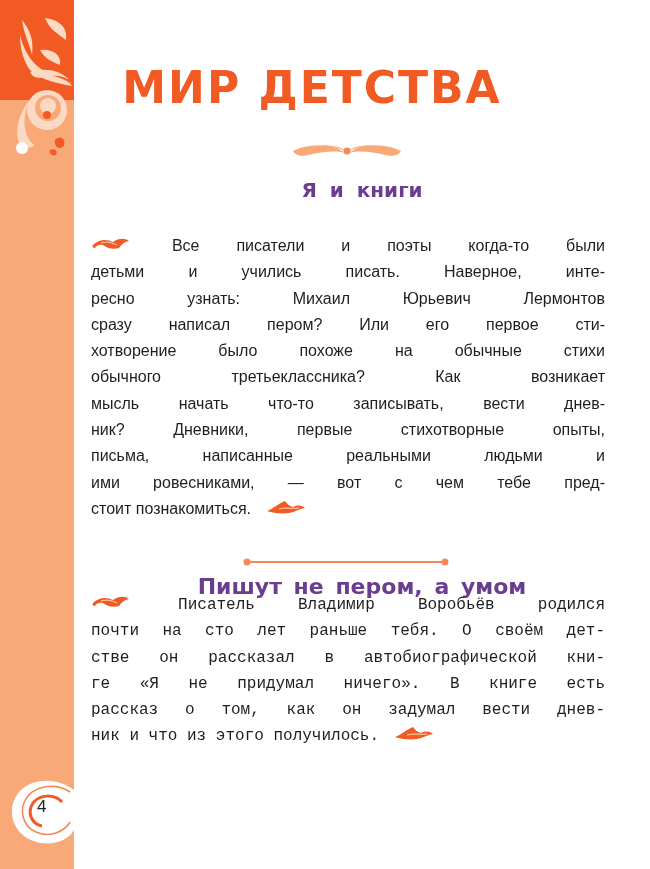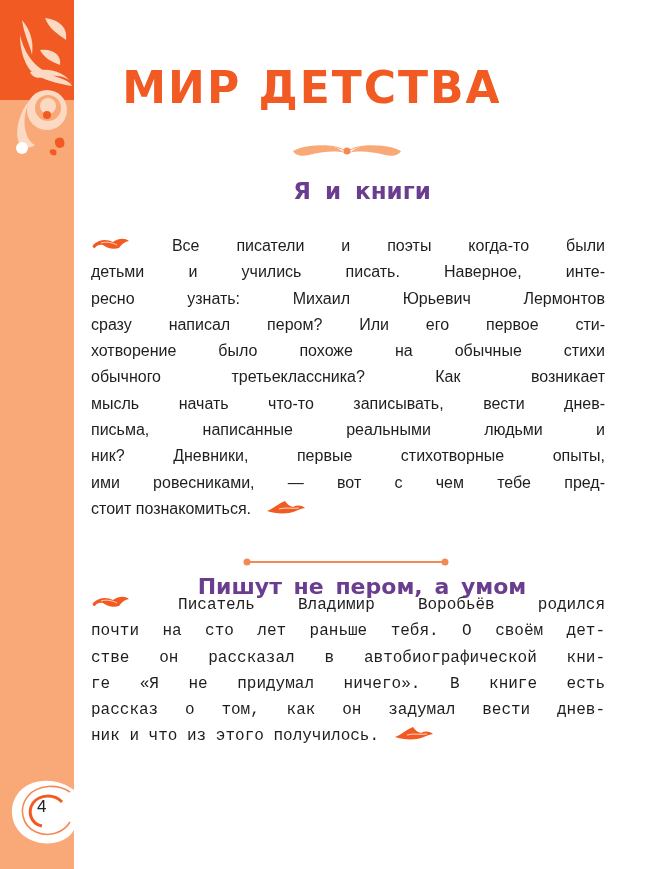--- a/index.html
+++ b/index.html
@@ -5,21 +5,21 @@
   html, body { margin:0; padding:0; }
   body { width:650px; height:869px; position:relative; background:#ffffff; overflow:hidden; font-family:"Liberation Sans", sans-serif; }
   .sidebar { position:absolute; left:0; top:0; width:74px; height:869px; background:#f9a878; }
   .sidebar-top { position:absolute; left:0; top:0; width:74px; height:100px; background:#f15a22; }
   .ornament-top { position:absolute; left:0; top:0; width:74px; height:170px; }
   .page-num-badge { position:absolute; left:0; top:770px; width:80px; height:80px; }
   .page-num { position:absolute; left:37px; top:797px; font-size:17px; color:#222; font-family:"Liberation Sans", sans-serif; }
   .title { position:absolute; left:74px; width:476px; top:62px; text-align:center; font-size:44px; font-weight:bold; color:#f15a22; letter-spacing:2px; font-family:"DejaVu Sans", sans-serif; }
   .ornament-mid { position:absolute; left:291px; top:140px; width:112px; height:22px; }
   .h2 { position:absolute; left:74px; width:576px; text-align:center; font-weight:bold; color:#6b3d8f; font-family:"DejaVu Sans", sans-serif; }
-  .h2.a { top:178px; font-size:23px; word-spacing:6px; }
+  .h2.a { top:178px; font-size:20px; word-spacing:6px; }
   .h2.b { top:574px; font-size:22px; word-spacing:4px; }
   .para { position:absolute; left:91px; width:514px; font-size:16px; line-height:26.3px; color:#1e1e1e; text-align:justify; text-align-last:left; font-family:"Liberation Sans", sans-serif; }
   .para.p1 { top:233px; }
   .para.p2 { top:592px;font-family:Liberation Mono, monospace; }
   .line { display:block; text-align:justify; text-align-last:justify; white-space:nowrap; height:26.3px; }
   .line.last { text-align-last:left; }
   .bullet { display:inline-block; width:44px; height:16px; vertical-align:-1px; }
   .endmark { display:inline-block; width:44px; height:16px; vertical-align:-1px; margin-left:14px; }
   .divider { position:absolute; left:243px; top:557px; width:206px; height:10px; }
 </style>
@@ -67,22 +67,22 @@
   <span class="line"><svg class="bullet" viewBox="0 0 44 16">
         <path d="M2 9 C8 3 16 3 22 6 C28 2 34 2 38 5 C33 6 30 9 28 12 C22 14 16 12 12 9 C8 8 5 10 4 12 C2 12 1 11 2 9 Z" fill="#f15a22"></path>
         <path d="M10 7 C16 5 22 7 26 9" fill="none" stroke="#fcd9c2" stroke-width="1"></path>
       </svg> <span>Все писатели и поэты когда-то были</span></span>
   <span class="line">детьми и учились писать. Наверное, инте-</span>
   <span class="line">ресно узнать: Михаил Юрьевич Лермонтов</span>
   <span class="line">сразу написал пером? Или его первое сти-</span>
   <span class="line">хотворение было похоже на обычные стихи</span>
   <span class="line">обычного третьеклассника? Как возникает</span>
   <span class="line">мысль начать что-то записывать, вести днев-</span>
+  <span class="line">ник? Дневники, первые стихотворные опыты,</span>
   <span class="line">письма, написанные реальными людьми и</span>
-  <span class="line">ник? Дневники, первые стихотворные опыты,</span>
   <span class="line">ими ровесниками, — вот с чем тебе пред-</span>
   <span class="line last"><span>стоит познакомиться.</span><svg class="endmark" viewBox="0 0 44 16">
         <path d="M2 12 C8 10 14 4 20 2 C22 5 24 7 28 8 C32 6 36 6 40 9 C34 10 30 13 24 14 C16 15 8 14 2 12 Z" fill="#f15a22"></path>
         <path d="M14 10 C20 8 28 10 34 9" fill="none" stroke="#fcd9c2" stroke-width="1"></path>
       </svg></span>
 </div>
 
 <svg class="divider" viewBox="0 0 206 10">
   <line x1="4" y1="5" x2="202" y2="5" stroke="#f38a55" stroke-width="2"></line>
   <circle cx="4" cy="5" r="3.5" fill="#f38a55"></circle>

